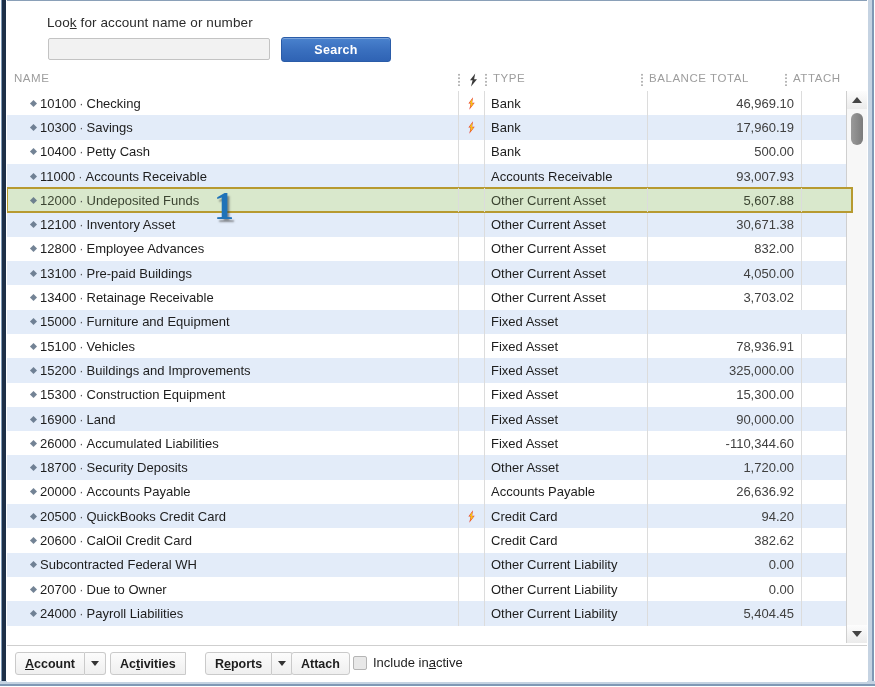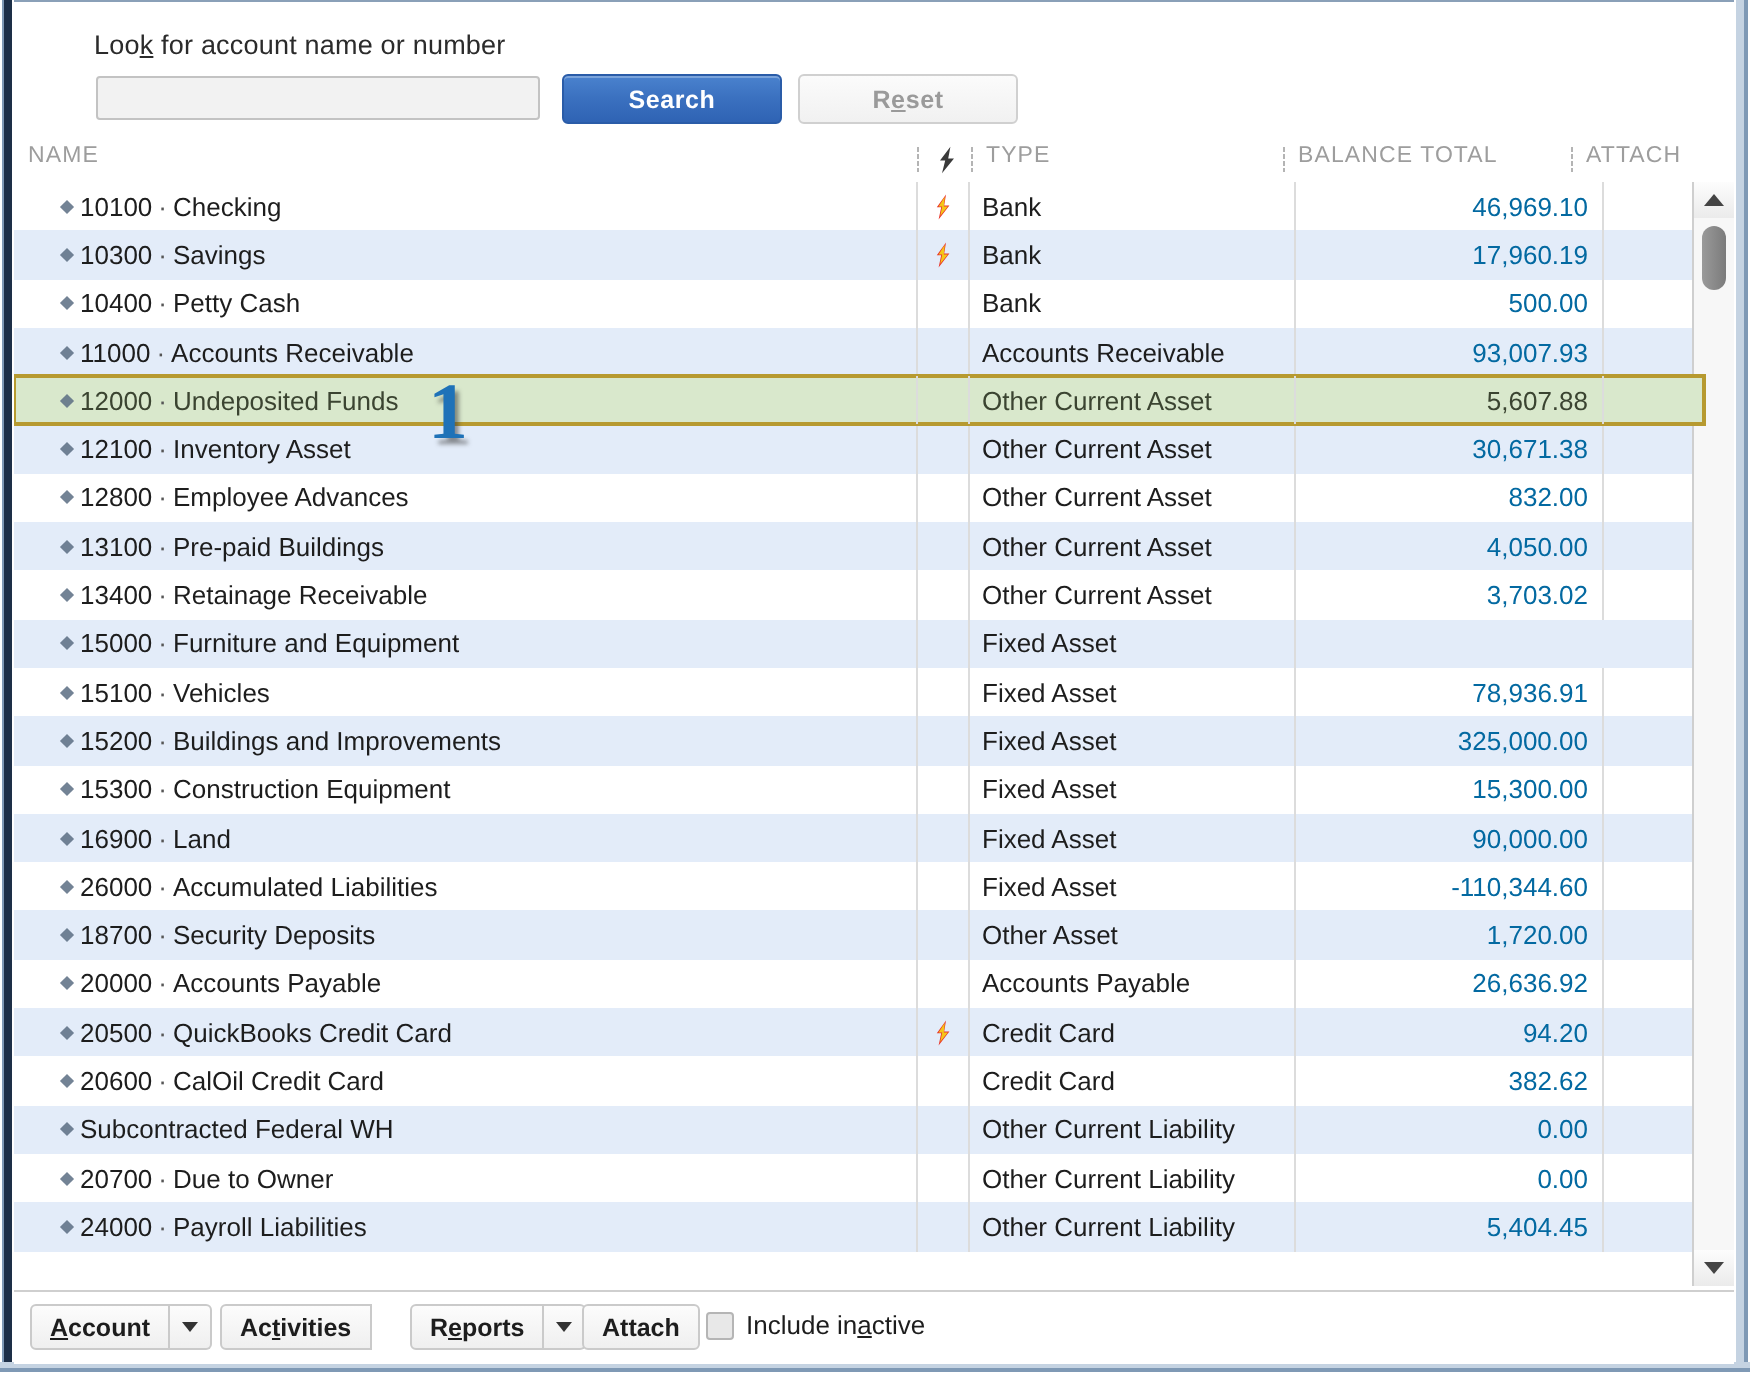--- a/index.html
+++ b/index.html
@@ -190,21 +190,21 @@
     white-space: nowrap;
     border-right: 1px solid #dcdcdc;
   }
   .cell-balance {
     position: absolute; left: 641px; top: 0;
     width: 154px; height: 100%;
     display: flex; align-items: center; justify-content: flex-end;
     padding-right: 7px;
     box-sizing: border-box;
     font-size: 13px;
-    color: #0369a1;
+    color: #404040;
     white-space: nowrap;
     border-right: 1px solid #dcdcdc;
   }
   .cell-attach {
     position: absolute; left: 795px; top: 0;
     width: 50px; height: 100%;
     box-sizing: border-box;
   }
   .row.selected .cell-type,
   .row.selected .cell-balance,
@@ -329,21 +329,20 @@
   <div class="edge-left"></div>
   <div class="edge-right"></div>
   <div class="edge-bottom"></div>
 
   <div class="searchbar">
     <div class="search-label">
       <span>Loo</span><u>k</u><span> for account name or number</span>
     </div>
     <input class="search-input" type="text" value="" style="">
     <button class="btn-search">Search</button>
-    <button class="btn-reset">R<u>e</u>set</button>
   </div>
 
   <div class="thead">
     <div class="th" style="left:7px;">NAME</div>
     <div class="th-grip" style="left:451px;"></div>
     <div class="bolt-head" style="left:461px;">
       <svg width="11" height="14" viewBox="0 0 11 14">
         <path d="M7.2 0.4 L2.0 7.2 L4.6 7.2 L3.0 13.6 L9.0 6.2 L6.1 6.2 Z" fill="#3a3a3a"></path>
       </svg>
     </div>

